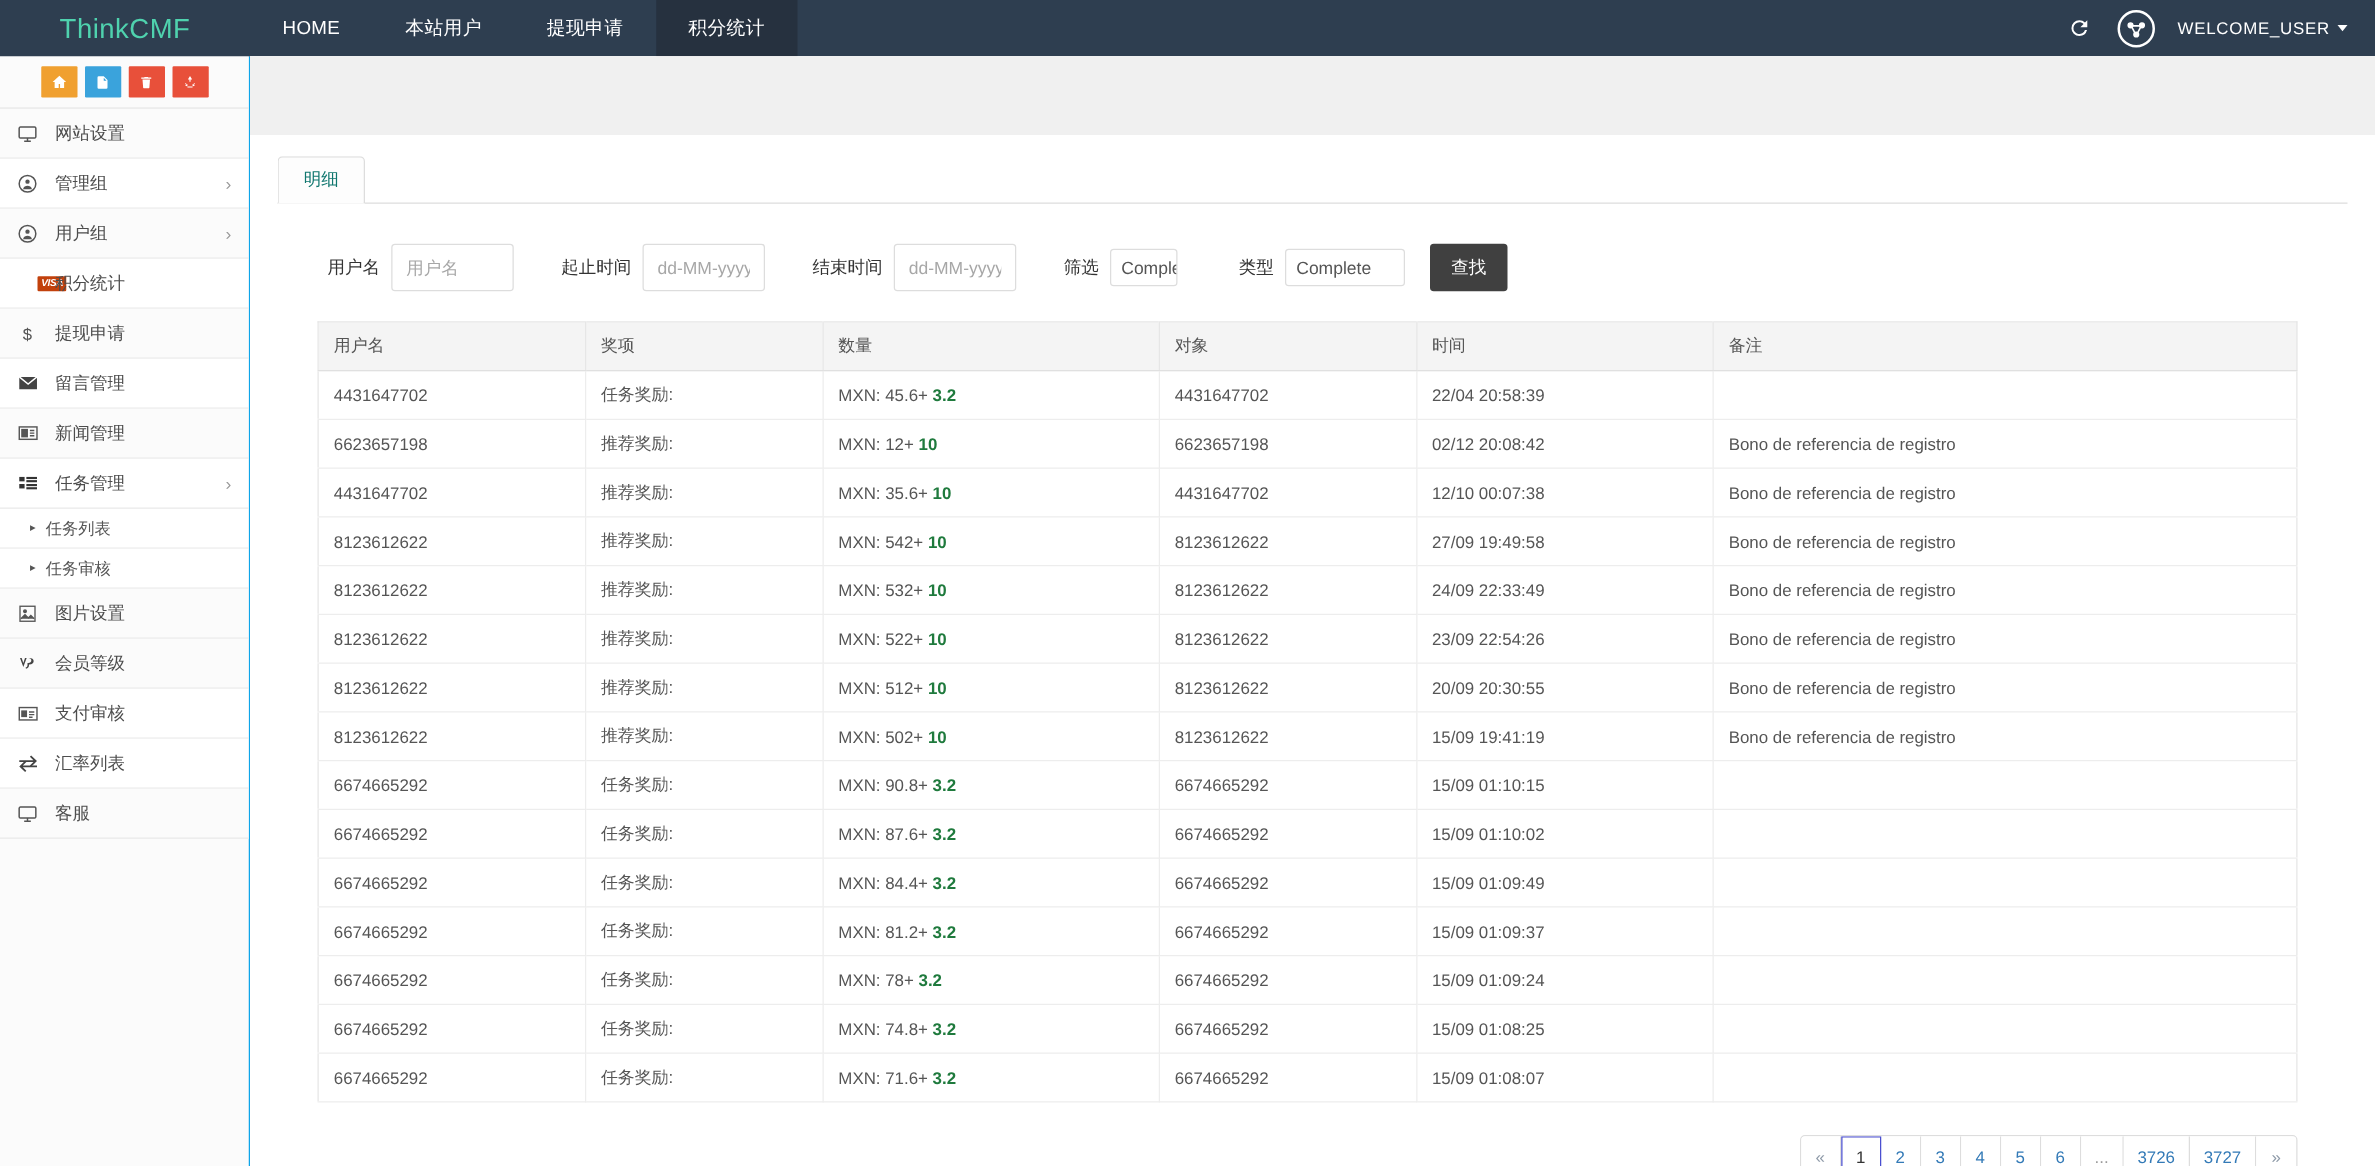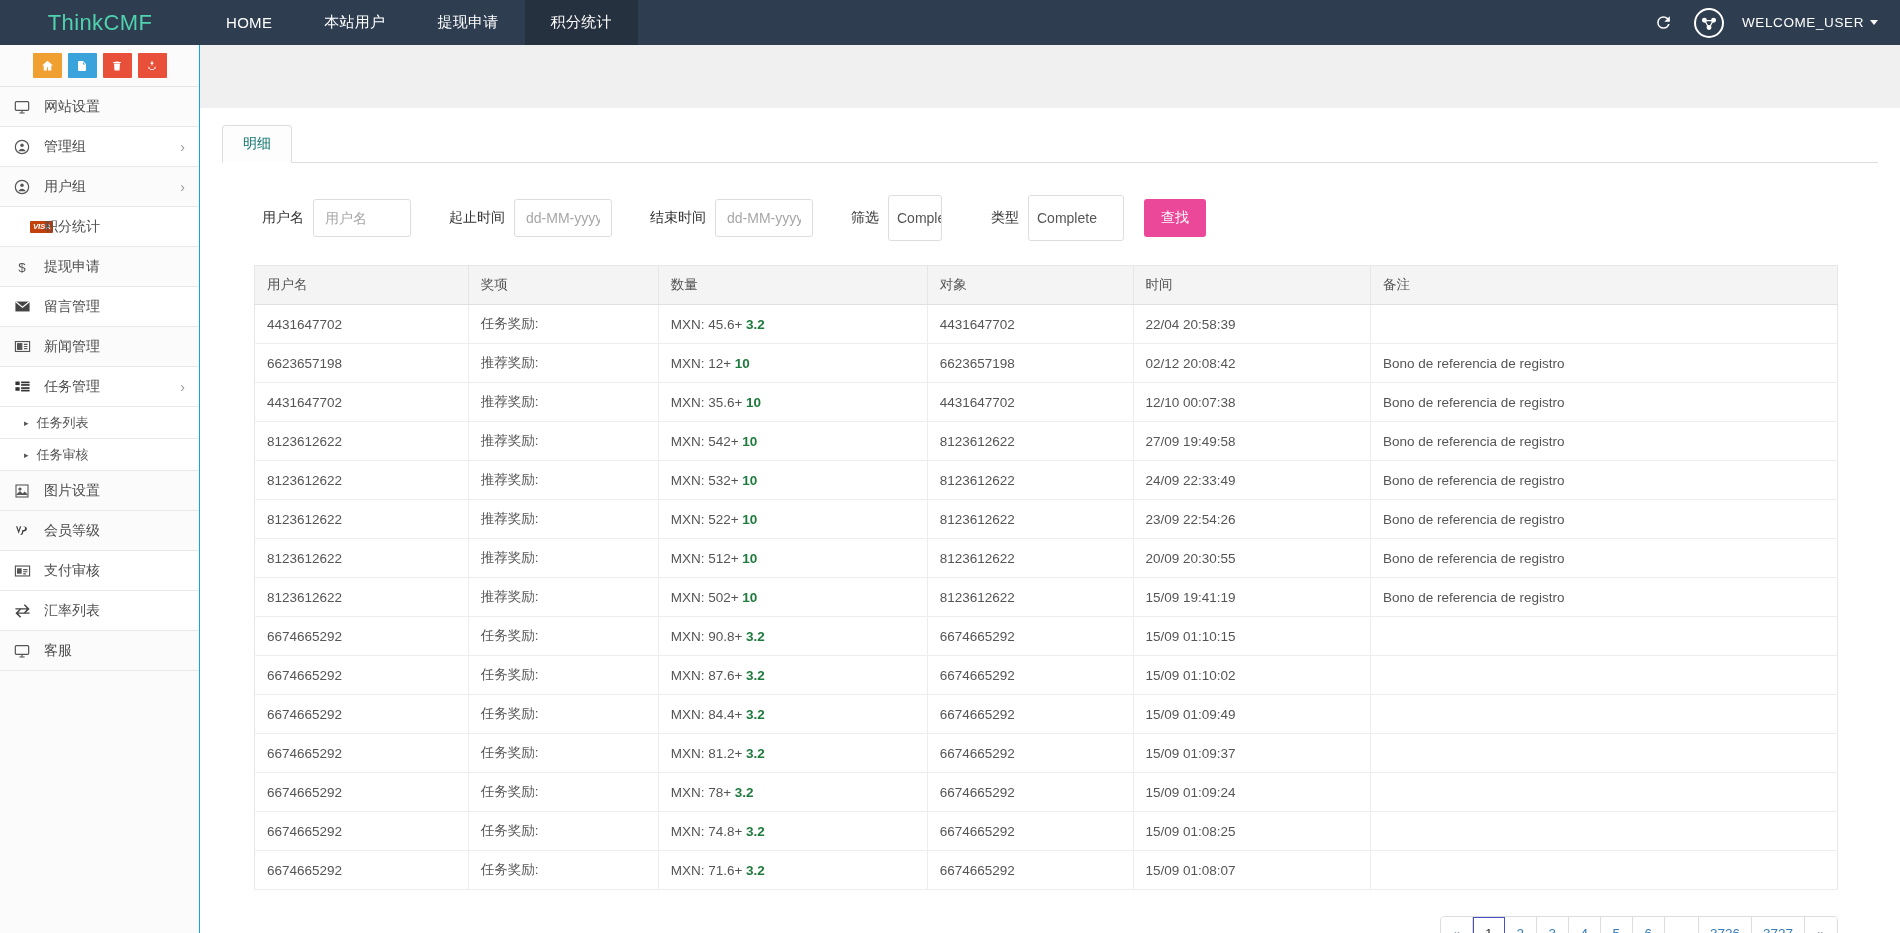--- a/index.html
+++ b/index.html
@@ -196,39 +196,39 @@
     font-size: 14px;
     color: #555;
     font-family: "Liberation Sans", sans-serif;
     background: #fff;
     outline: none;
   }
   .fl-input::placeholder { color: #a7a7a7; }
   .w-user { width: 98px; }
   .w-date { width: 98px; }
   .sel-box {
-    height: 46px;
+    height: 30px;
     border: 1px solid #ddd;
     border-radius: 3px;
     background: #fff;
     display: flex;
     align-items: center;
     padding: 0 8px;
     font-size: 14px;
     color: #555;
     overflow: hidden;
     white-space: nowrap;
   }
   .w-sel-sm { width: 54px; }
   .w-sel-lg { width: 96px; }
   .gap-lg { margin-left: 38px; }
   .gap-md { margin-left: 49px; }
   .btn-search {
     height: 38px;
-    background: #ec4899;
+    background: #404040;
     color: #fff;
     border: none;
     border-radius: 3px;
     font-size: 14px;
     padding: 0 17px;
     margin-left: 20px;
     font-family: "Liberation Sans", sans-serif;
     cursor: pointer;
   }
 

